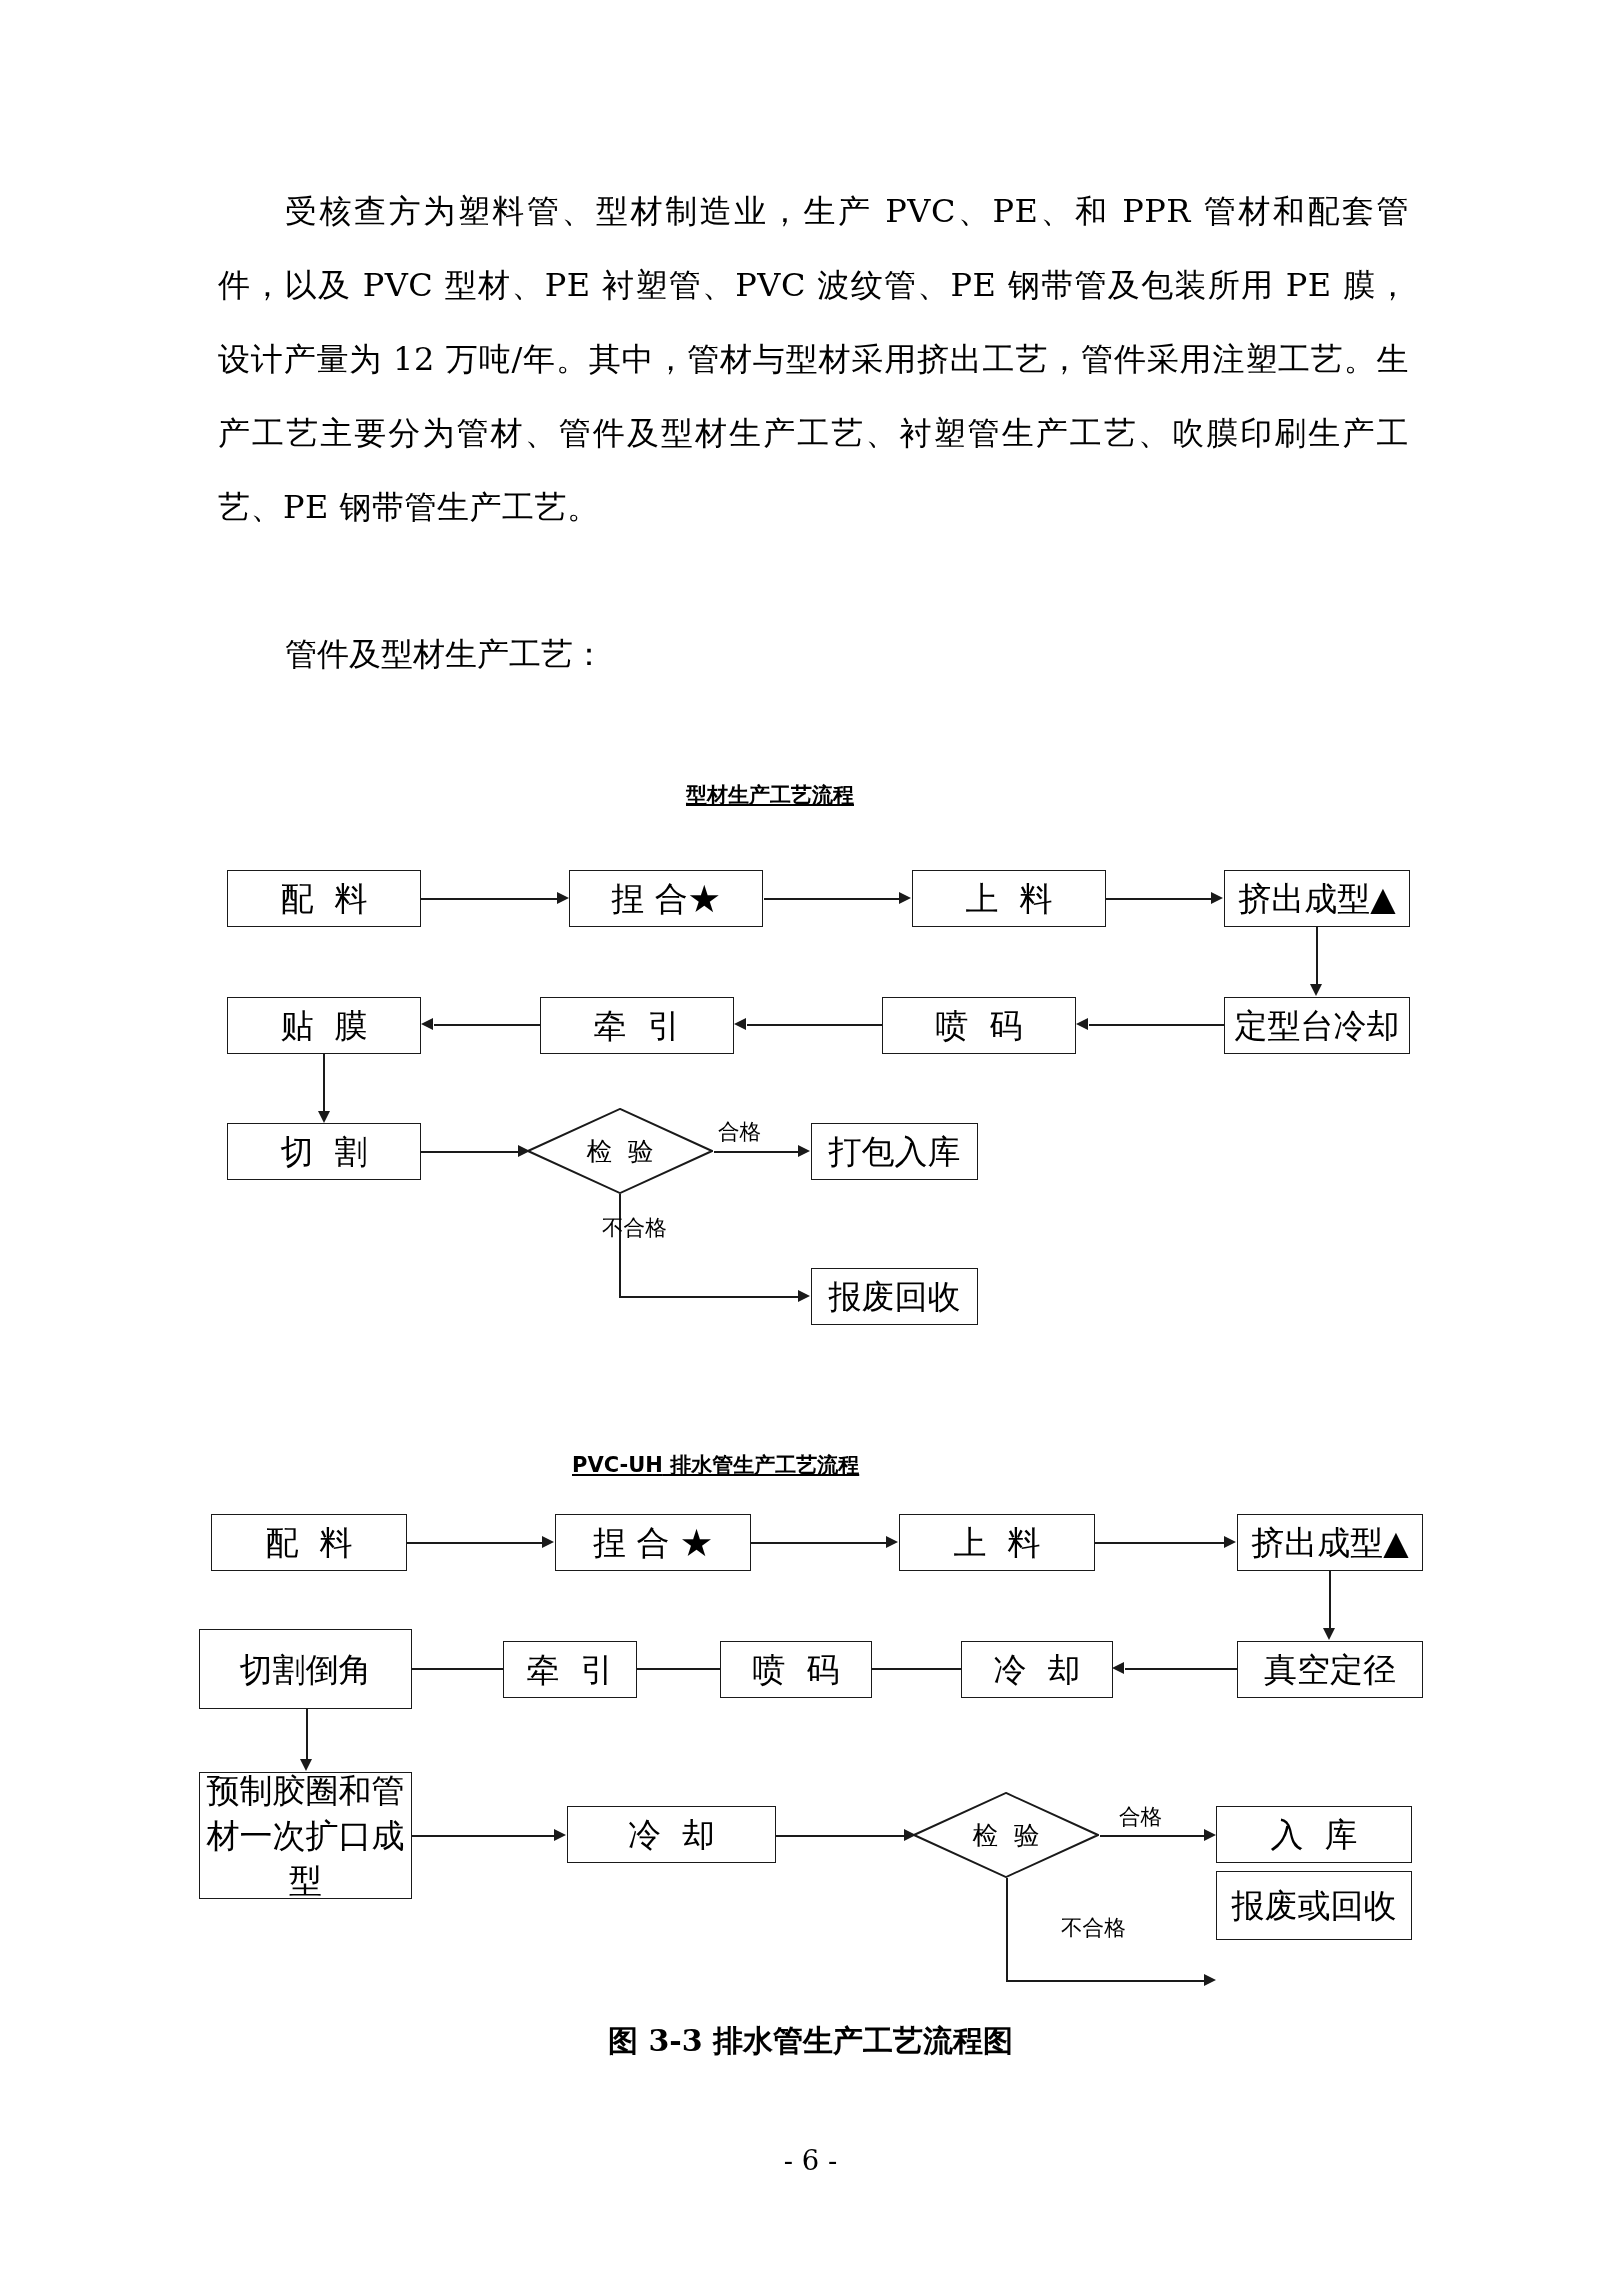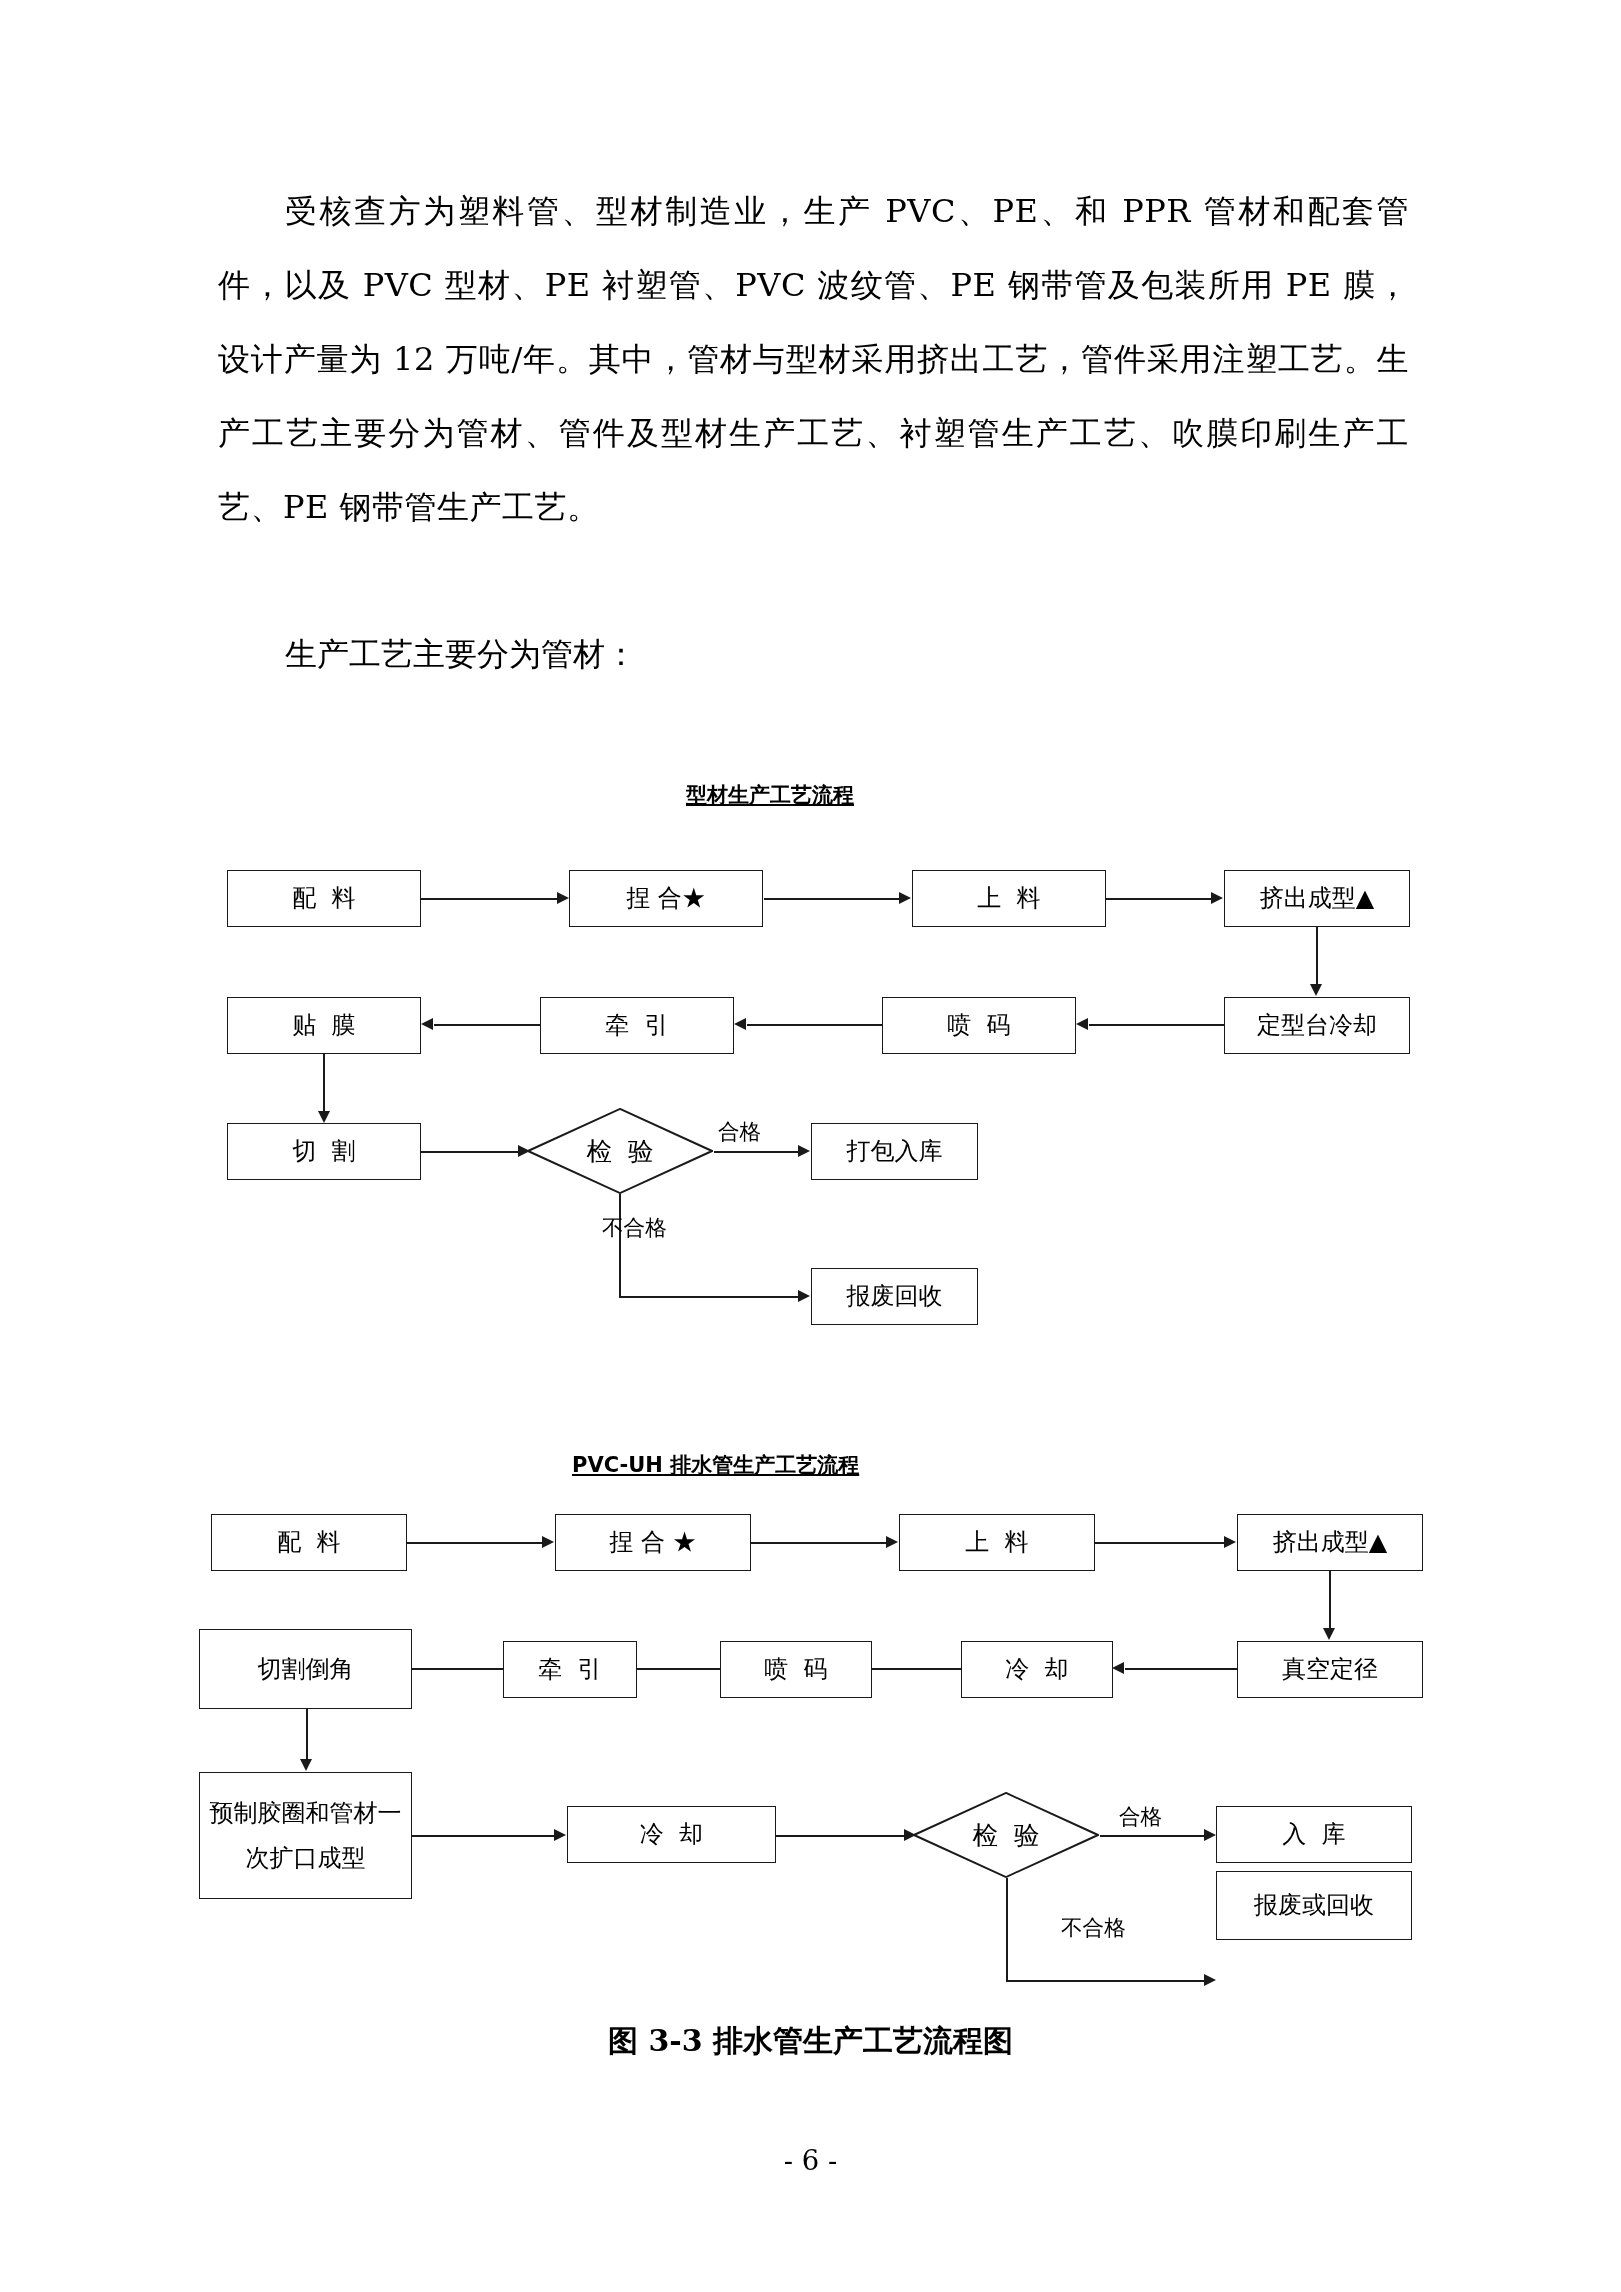--- a/index.html
+++ b/index.html
@@ -64,21 +64,21 @@
     font-weight: bold;
   }
   .box {
     position: absolute;
     border: 1.5px solid #1a1a1a;
     background: #ffffff;
     display: flex;
     align-items: center;
     justify-content: center;
     text-align: center;
-    font-size: 24px;
+    font-size: 33px;
     line-height: 39px;
     box-sizing: border-box;
     font-family: "DejaVu Serif", "Liberation Serif", serif;
     white-space: pre;
   }
   .box.two-line { white-space: normal; line-height: 45px; padding: 0 5.9px; }
 
   .diamond {
     position: absolute;
     box-sizing: border-box;
@@ -152,21 +152,21 @@
     font-size: 27.4px;
     font-family: "DejaVu Serif", "Liberation Serif", serif;
   }
 </style>
 </head>
 <body>
 
 <div class="page">
 
   <div class="para indent">受核查方为塑料管、型材制造业，生产 PVC、PE、和 PPR 管材和配套管件，以及 PVC 型材、PE 衬塑管、PVC 波纹管、PE 钢带管及包装所用 PE 膜，设计产量为 12 万吨/年。其中，管材与型材采用挤出工艺，管件采用注塑工艺。生产工艺主要分为管材、管件及型材生产工艺、衬塑管生产工艺、吹膜印刷生产工艺、PE 钢带管生产工艺。</div>
-  <div class="para2">生产工艺主要分为管材：</div>
+  <div class="para2">管件及型材生产工艺：</div>
 
   <div class="flow" style="left:0;top:0;width:1621px;height:1274px;">
 
     <div class="ftitle" style="left:686px;top:781px;">型材生产工艺流程</div>
 
     <div class="box" style="left:227px;top:870px;width:194px;height:57px;">配  料</div>
     <div class="hline" style="left:421px;top:898px;width:137px;"></div>
     <div class="arrow right" style="left:557px;top:892px;"></div>
 
     <div class="box" style="left:569px;top:870px;width:194px;height:57px;">捏 合★</div>

